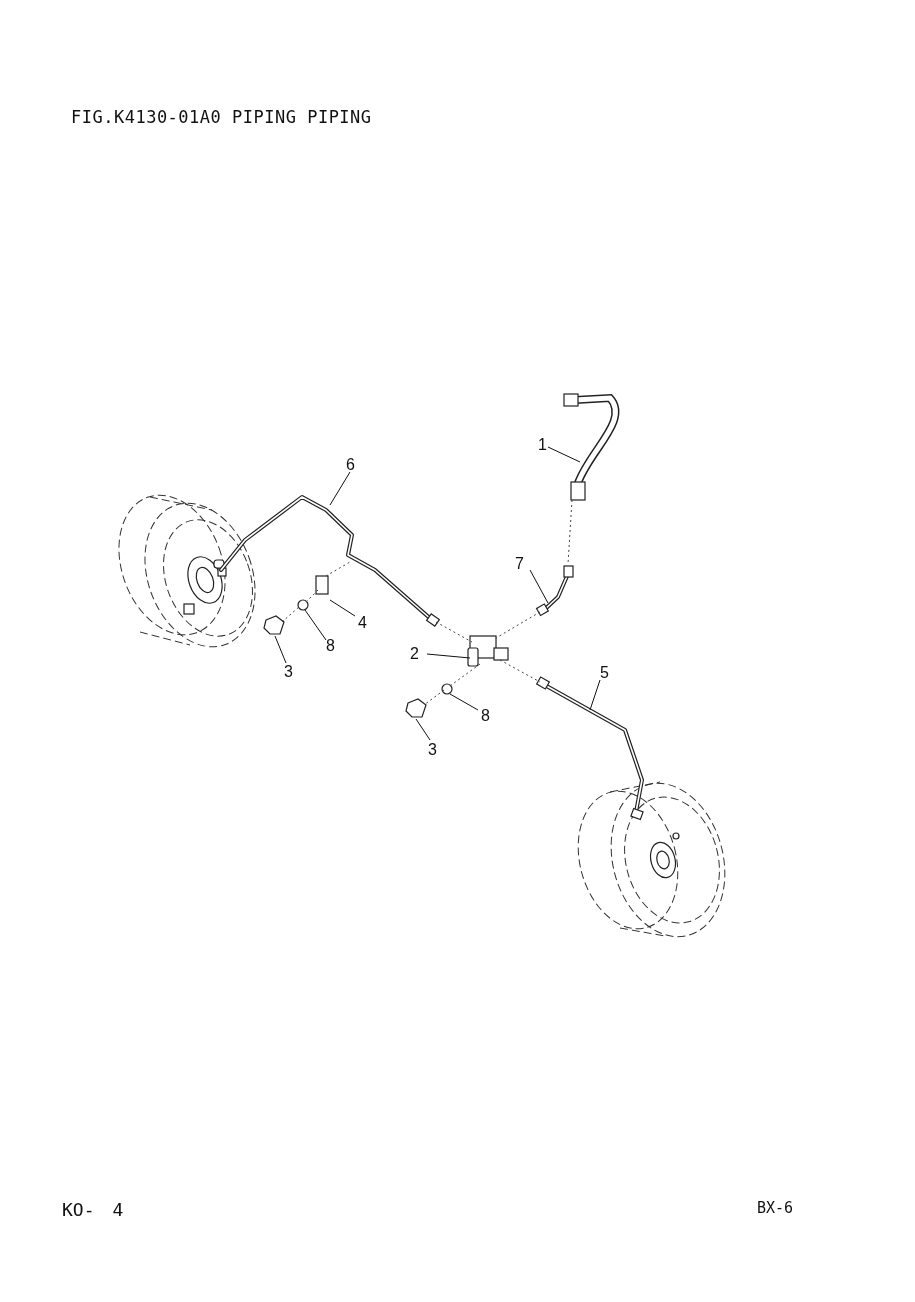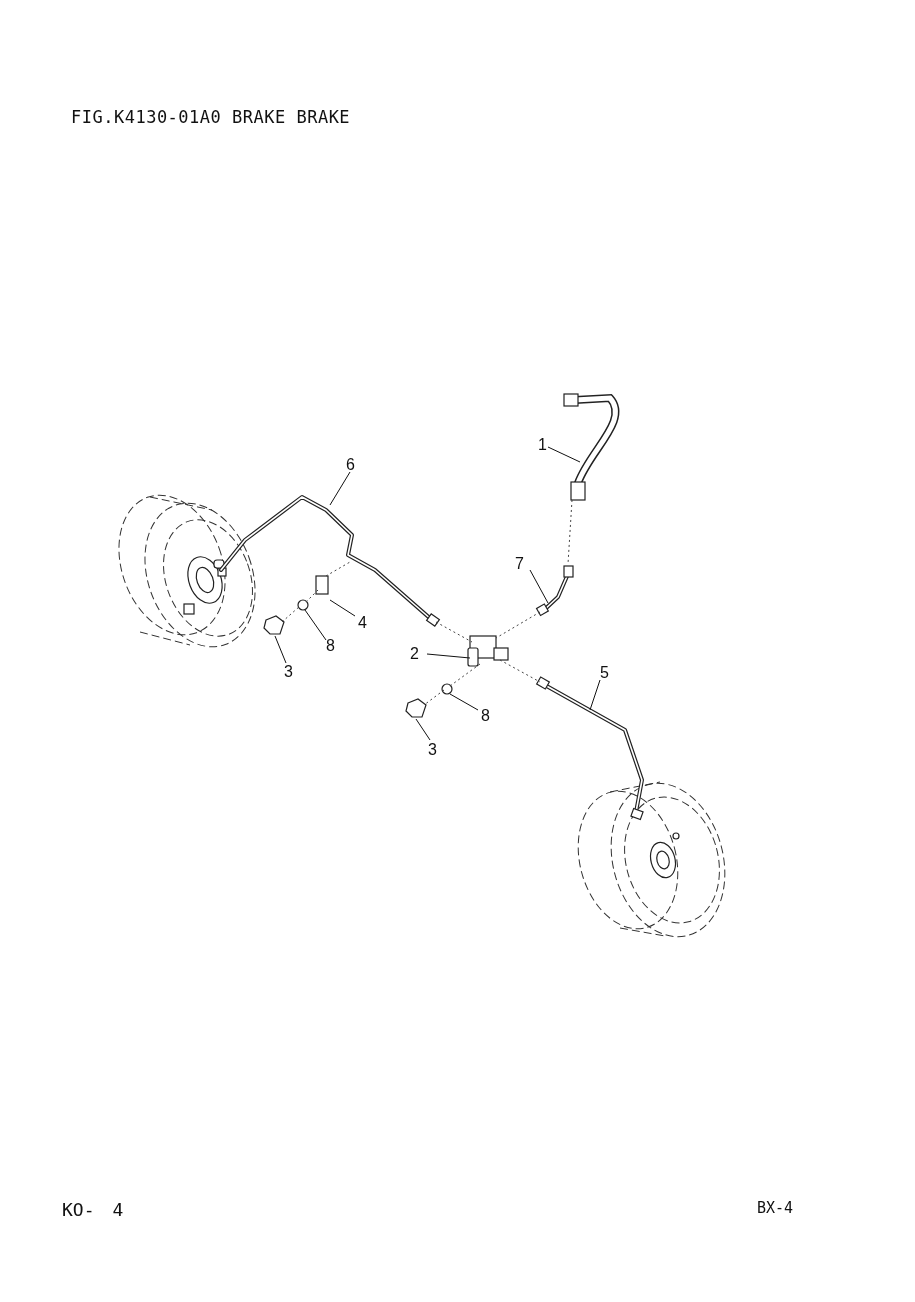--- a/index.html
+++ b/index.html
@@ -19,21 +19,21 @@
   .hose { fill: none; stroke: #222; stroke-width: 8; stroke-linecap: round; }
   .hose-in { fill: none; stroke: #fff; stroke-width: 5; stroke-linecap: round; }
   .dash { fill: none; stroke: #333; stroke-width: 1; stroke-dasharray: 8 4; }
   .dot { fill: none; stroke: #444; stroke-width: 1; stroke-dasharray: 2 3; }
   .leader { stroke: #111; stroke-width: 1; }
   .part { fill: #fff; stroke: #222; stroke-width: 1.2; }
 </style>
 </head>
 <body>
 
-<div class="fig-title">FIG.K4130-01A0  BRAKE BRAKE</div>
+<div class="fig-title">FIG.K4130-01A0  PIPING PIPING</div>
 
 <svg class="drawing" width="915" height="1302" viewBox="0 0 915 1302">
 
   <g>
     <ellipse class="dash" cx="172" cy="565" rx="50" ry="72" transform="rotate(-20 172 565)"></ellipse>
     <ellipse class="dash" cx="200" cy="575" rx="52" ry="74" transform="rotate(-20 200 575)"></ellipse>
     <ellipse class="dash" cx="208" cy="578" rx="42" ry="60" transform="rotate(-20 208 578)"></ellipse>
     <line class="dash" x1="150" y1="497" x2="212" y2="510"></line>
     <line class="dash" x1="140" y1="632" x2="190" y2="645"></line>
     <ellipse class="part" cx="205" cy="580" rx="16" ry="24" transform="rotate(-20 205 580)"></ellipse>
@@ -124,13 +124,13 @@
 <span class="callout" style="left:358px;top:614px;">4</span>
 <span class="callout" style="left:600px;top:664px;">5</span>
 <span class="callout" style="left:346px;top:456px;">6</span>
 <span class="callout" style="left:515px;top:555px;">7</span>
 <span class="callout" style="left:326px;top:637px;">8</span>
 <span class="callout" style="left:481px;top:707px;">8</span>
 
 <div class="footer-left">
   <span>KO-</span><span class="pg">4</span>
 </div>
-<div class="footer-right">BX-4</div>
+<div class="footer-right">BX-6</div>
 
 </body></html>

